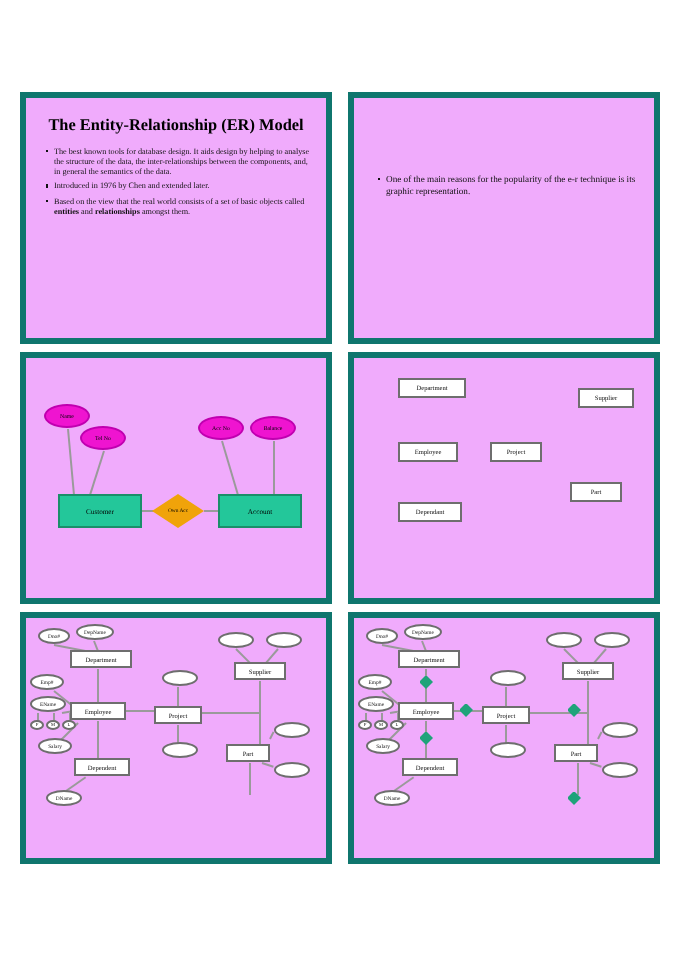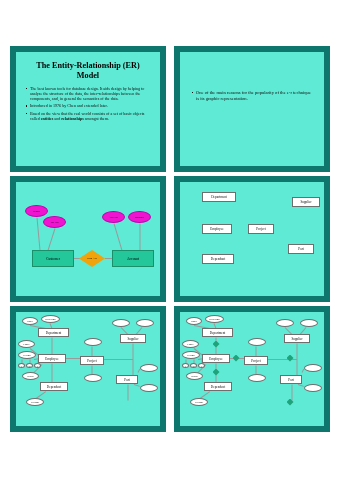--- a/index.html
+++ b/index.html
@@ -8,21 +8,21 @@
     font-family:"Liberation Serif", serif;
     overflow:hidden;
   }
   .page{position:relative;width:340px;height:482px;}
   .grid{
     position:absolute;left:10px;top:46px;width:320px;height:386px;
     display:grid;grid-template-columns:1fr 1fr;grid-template-rows:1fr 1fr 1fr;
     column-gap:8px;row-gap:4px;
   }
   .slide{
-    position:relative;border:6px solid #0f766e;background:#5eead4;
+    position:relative;border:3px solid #0f766e;background:#f0abfc;
     overflow:hidden;box-sizing:border-box;
   }
 
   
   .s-title{
     text-align:center;font-weight:bold;font-size:8.2px;line-height:10px;
     margin:9px 10px 5px 10px;color:#000;
   }
   .bullets{margin:0 7px 0 9px;padding:0;list-style:none;}
   .bullets li{

